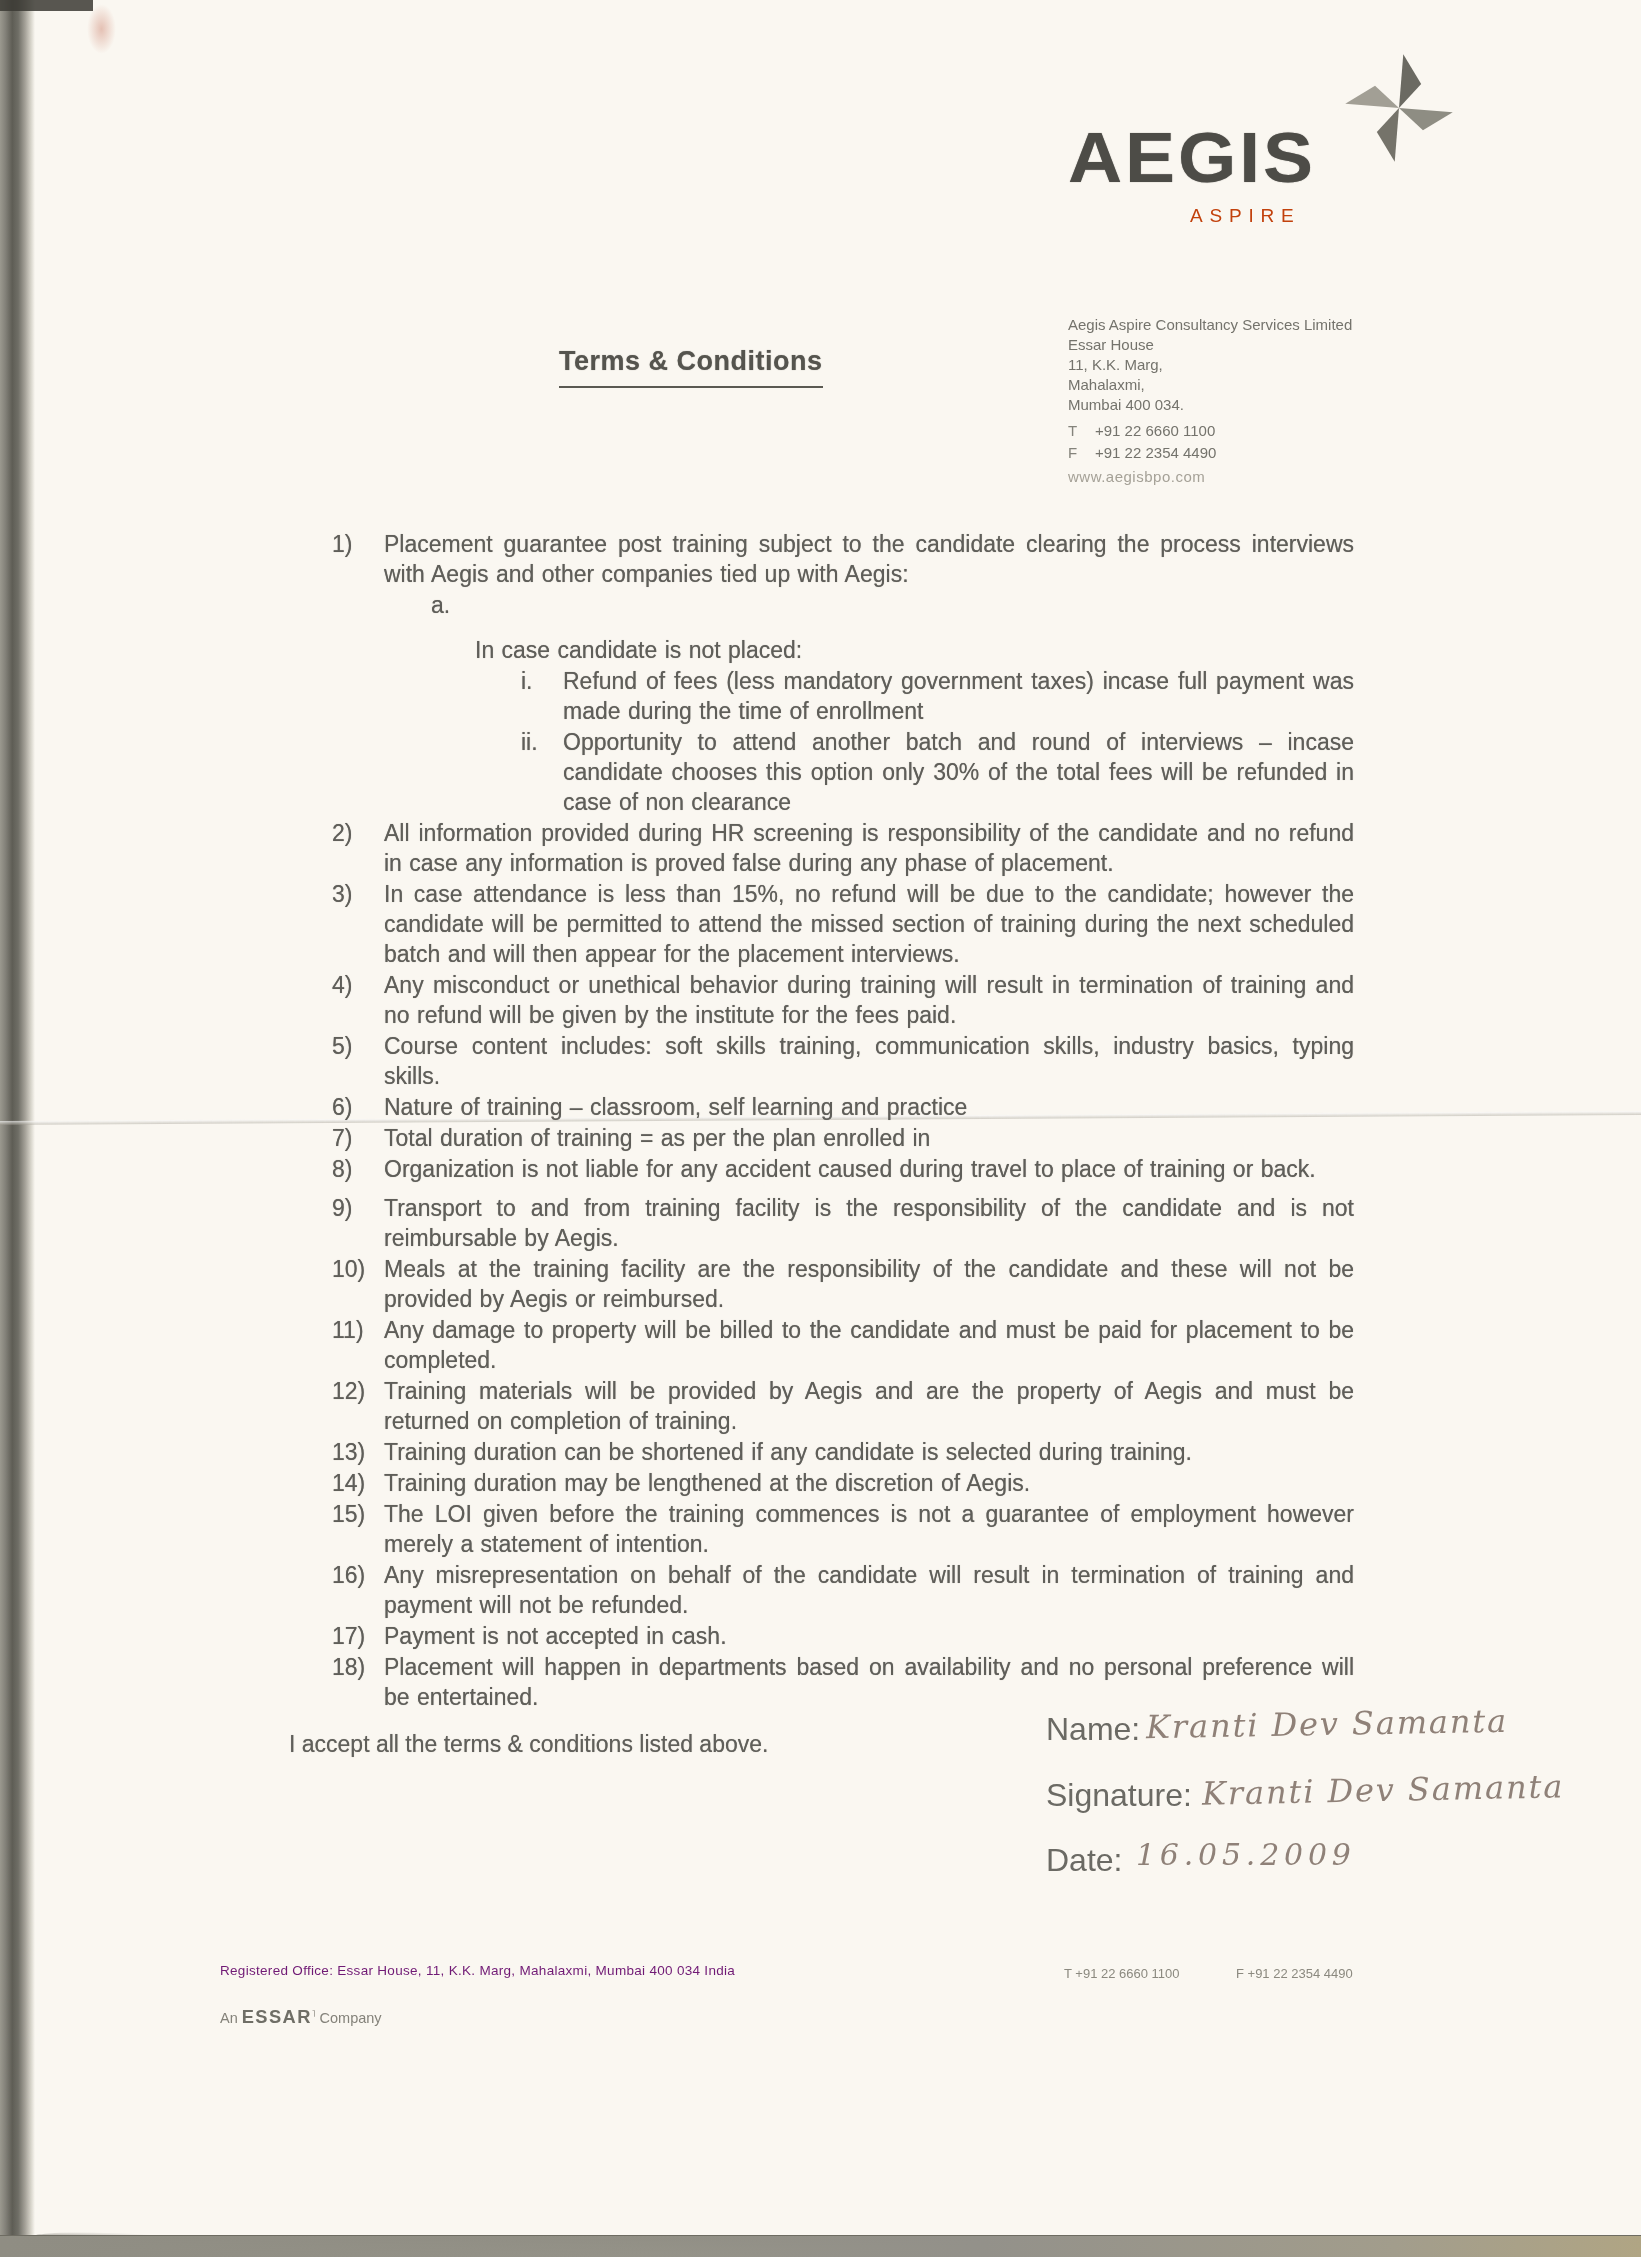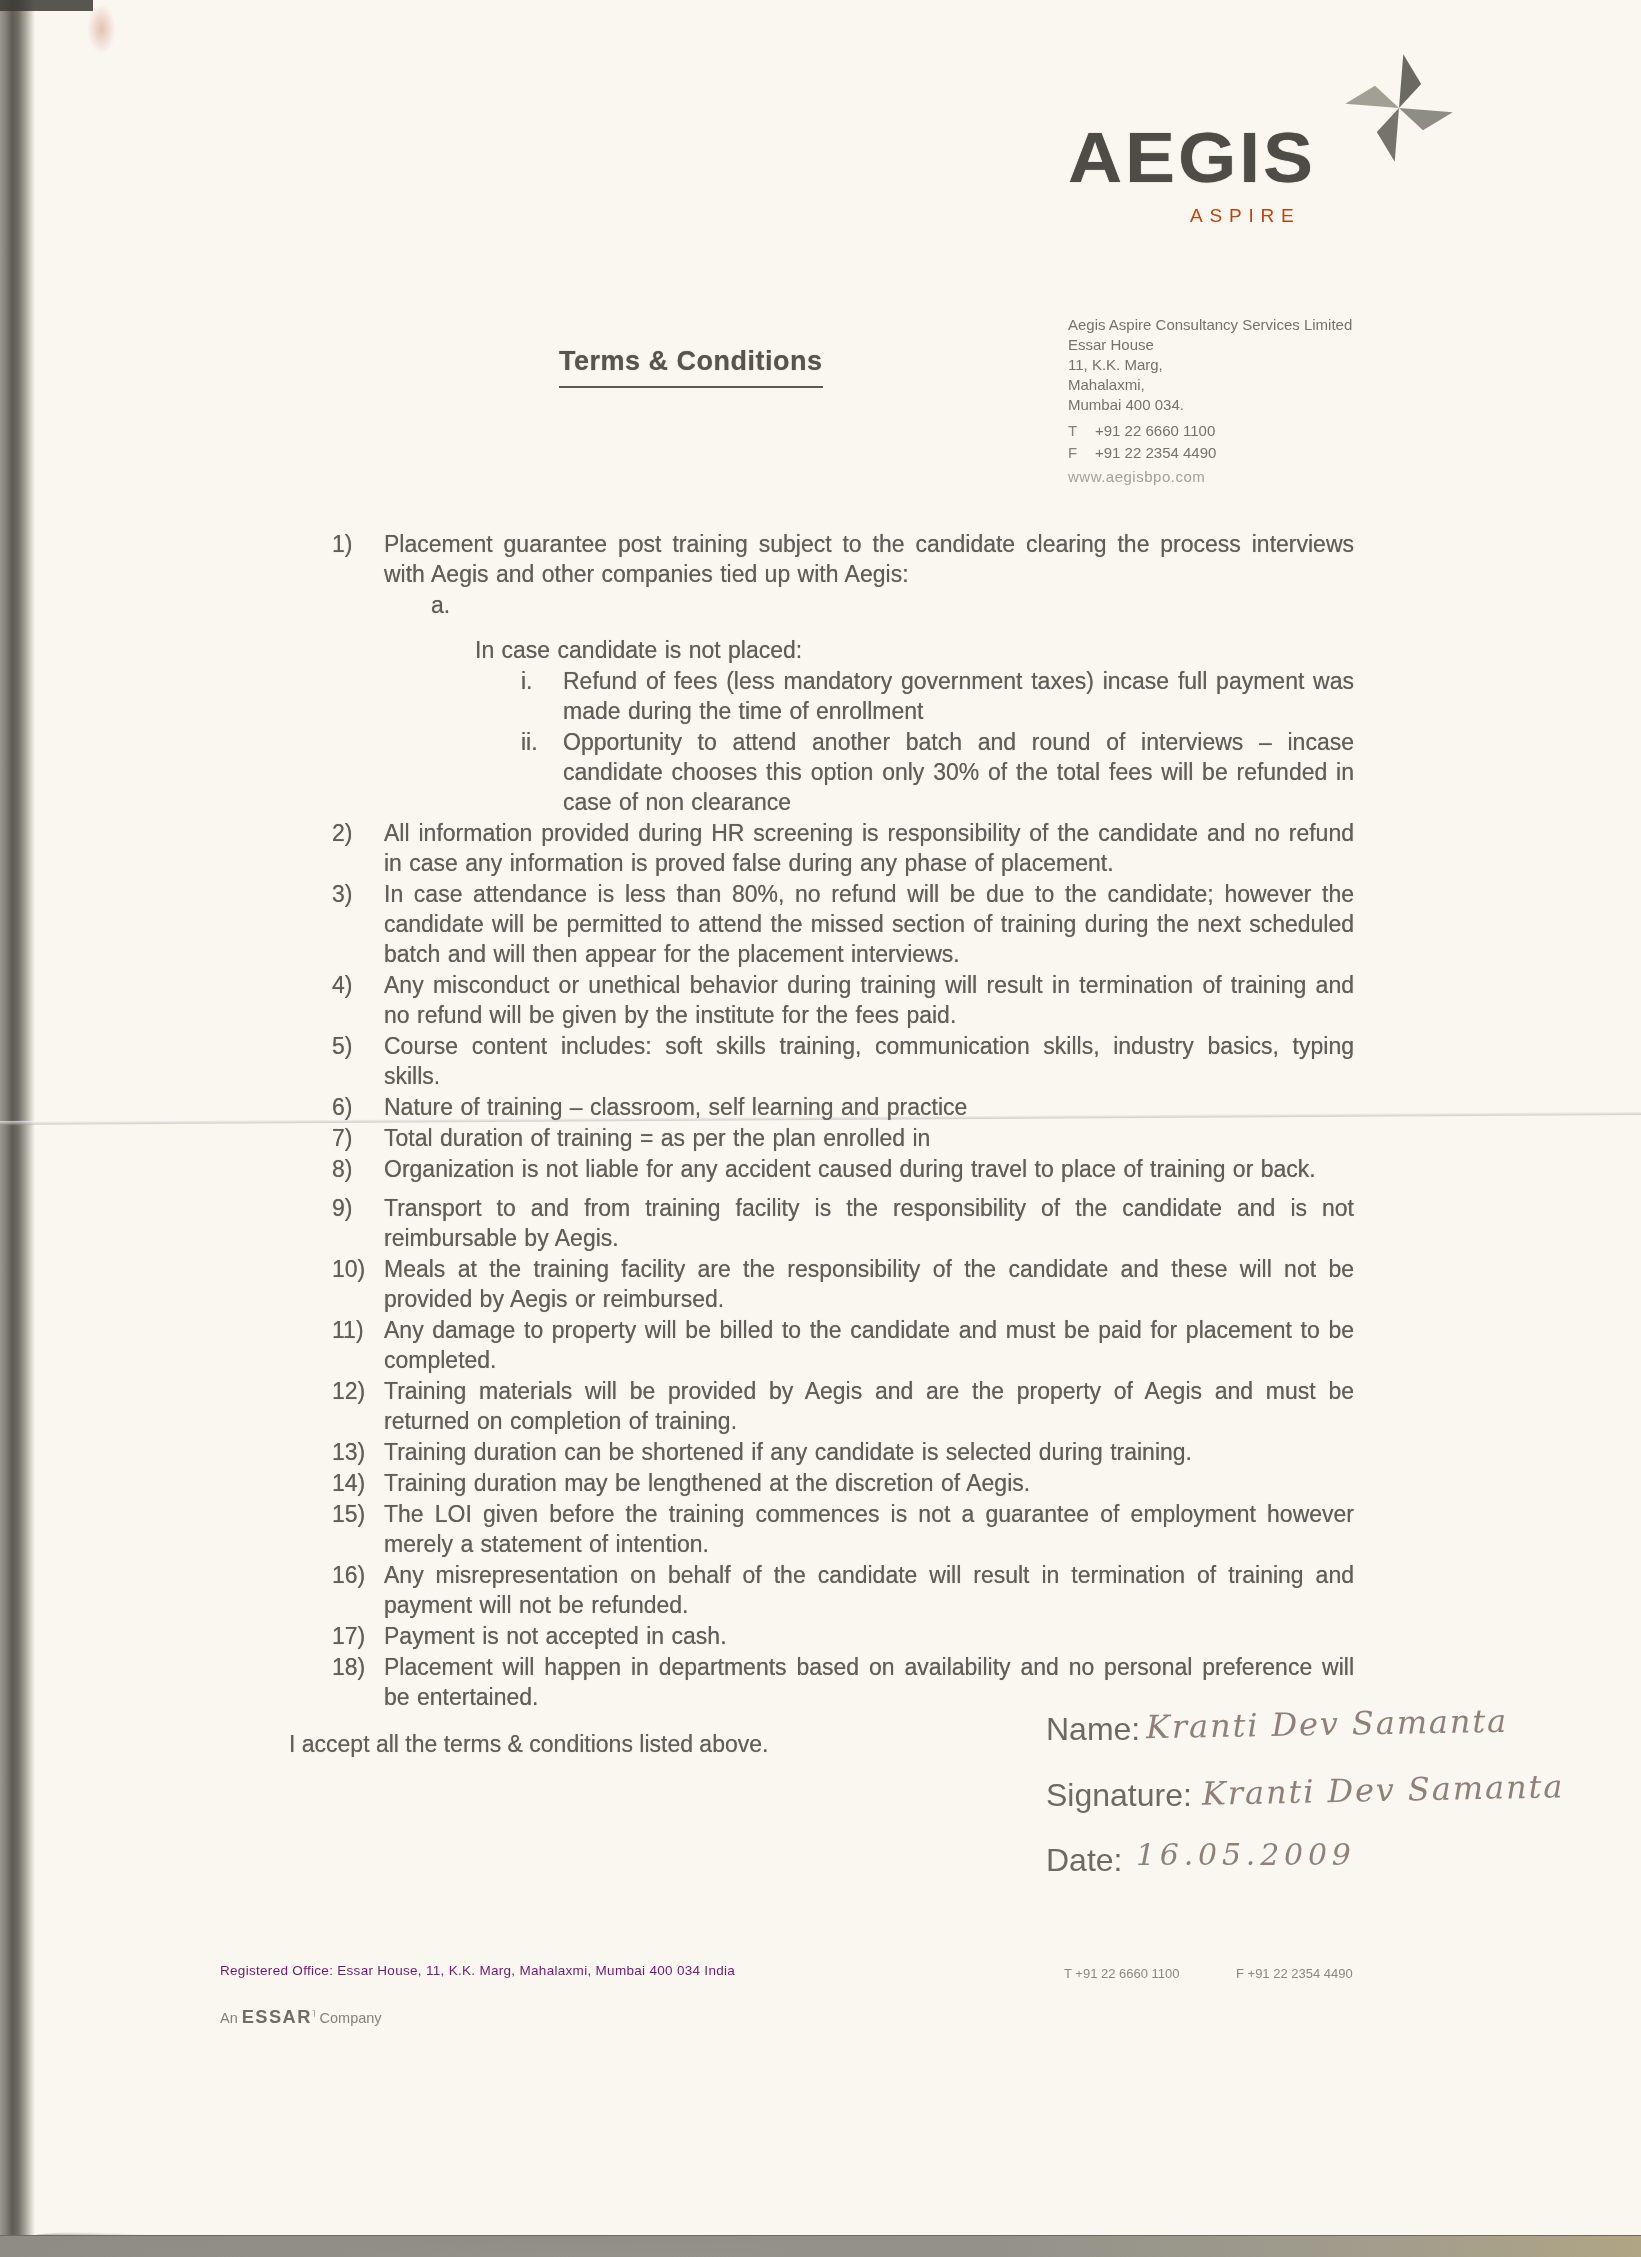--- a/index.html
+++ b/index.html
@@ -166,21 +166,21 @@
     <div class="term l2">
         <span class="num">ii.</span>
         <span class="txt">Opportunity to attend another batch and round of interviews – incase candidate chooses this option only 30% of the total fees will be refunded in case of non clearance</span>
       </div>
     <div class="term">
         <span class="num">2)</span>
         <span class="txt">All information provided during HR screening is responsibility of the candidate and no refund in case any information is proved false during any phase of placement.</span>
       </div>
     <div class="term">
         <span class="num">3)</span>
-        <span class="txt">In case attendance is less than 80%, no refund will be due to the candidate; however the candidate will be permitted to attend the missed section of training during the next scheduled batch and will then appear for the placement interviews.</span>
+        <span class="txt">In case attendance is less than 15%, no refund will be due to the candidate; however the candidate will be permitted to attend the missed section of training during the next scheduled batch and will then appear for the placement interviews.</span>
       </div>
     <div class="term">
         <span class="num">4)</span>
         <span class="txt">Any misconduct or unethical behavior during training will result in termination of training and no refund will be given by the institute for the fees paid.</span>
       </div>
     <div class="term">
         <span class="num">5)</span>
         <span class="txt">Course content includes: soft skills training, communication skills, industry basics, typing skills.</span>
       </div>
     <div class="term">

